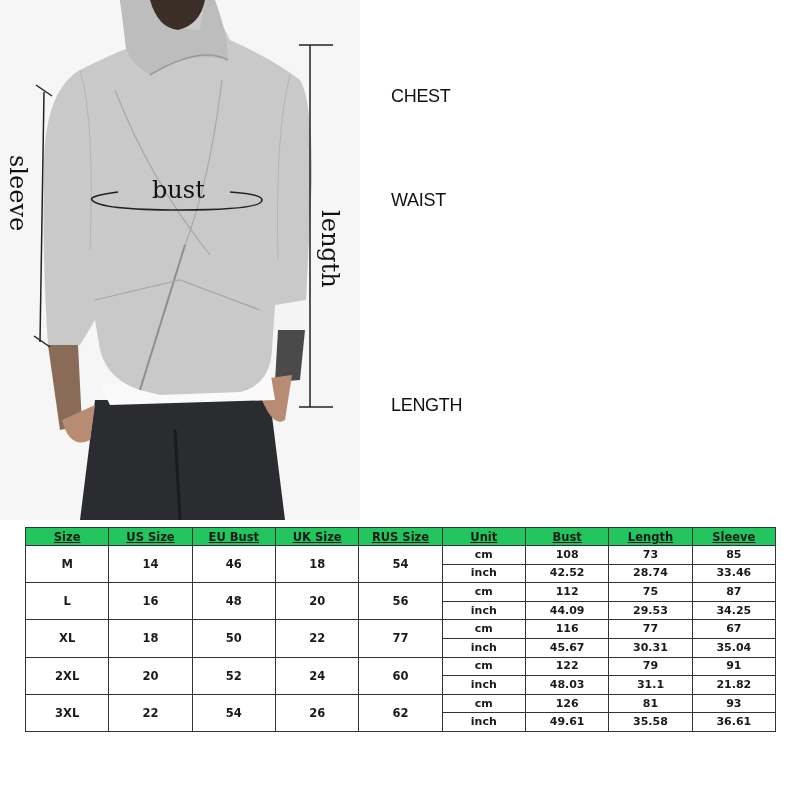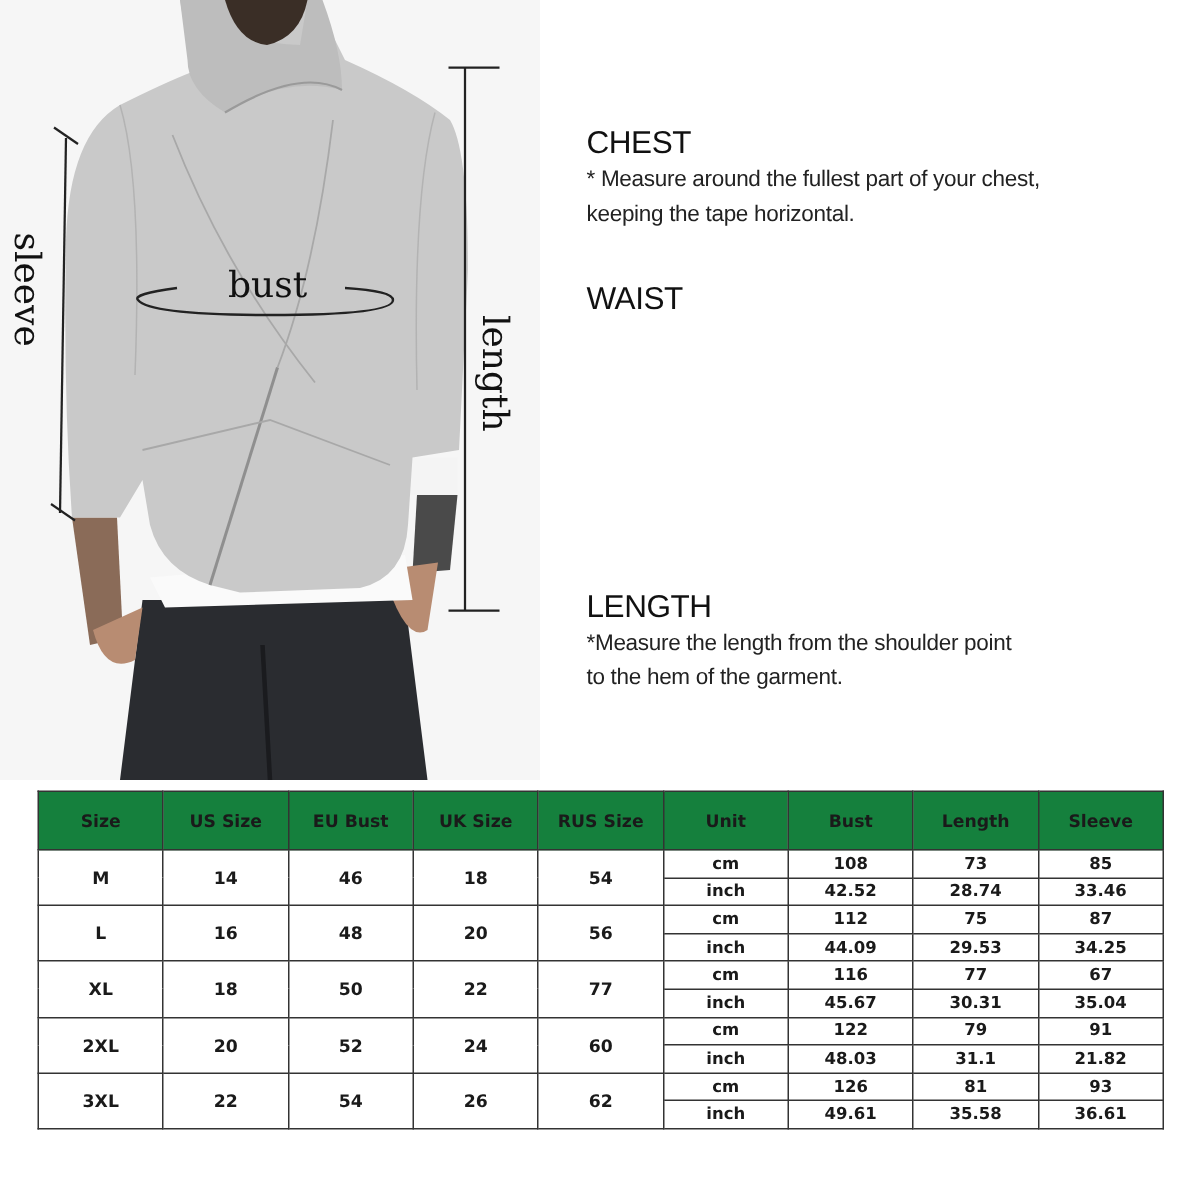--- a/index.html
+++ b/index.html
@@ -20,42 +20,42 @@
     .lbl-sleeve { left: 6px; top: 155px; writing-mode: vertical-rl; transform: rotate(0deg); }
     .lbl-length { left: 318px; top: 210px; writing-mode: vertical-rl; }
 
     
     .instructions {
       position: absolute; left: 391px; top: 84px; width: 400px;
     }
     .section { margin-bottom: 20px; }
     .section h2 {
       font-family: "Liberation Sans", sans-serif; font-weight: 400;
-      font-size: 21px; color: #111; line-height: 24px; letter-spacing: -0.3px;
+      font-size: 18px; color: #111; line-height: 24px; letter-spacing: -0.3px;
     }
     .section p {
       font-family: "Liberation Sans", sans-serif; font-size: 15px;
       line-height: 23px; color: #222; white-space: pre-line; letter-spacing: -0.2px;
     }
     .sec-chest { position: absolute; top: 0; }
     .sec-waist { position: absolute; top: 104px; }
     .sec-length { position: absolute; top: 309px; }
 
     
     .size-table {
       position: absolute; left: 25px; top: 527px; width: 751px;
       border-collapse: collapse; table-layout: fixed;
       font-family: "DejaVu Sans", sans-serif; font-weight: bold; font-size: 11px;
       color: #1a1a1a;
     }
     .size-table th, .size-table td {
       border: 1.5px solid #333; text-align: center; vertical-align: middle; padding: 0;
     }
     .size-table th {
-      background: #15803d; height: 39px; font-size: 11.5px; color: #1a1a1a;
+      background: #22c55e; height: 18px; font-size: 11.5px; color: #1a1a1a; text-decoration: underline;
     }
     .size-table td { background: #fff; height: 18.6px; line-height: 16px; }
     .size-table td.span { font-size: 11.5px; }
   </style>
 </head>
 <body>
 
 <div class="photo">
   <svg width="360" height="520" viewBox="0 0 360 520">
 
@@ -99,30 +99,26 @@
     <path d="M118 192 Q88 196 92 200 Q100 210 180 210 Q262 210 262 200 Q262 194 230 192" stroke="#222" stroke-width="1.6" fill="none"></path>
   </svg>
   <span class="label-serif lbl-bust">bust</span>
   <span class="label-serif lbl-sleeve">sleeve</span>
   <span class="label-serif lbl-length">length</span>
 </div>
 
 <div class="instructions">
   <div class="section sec-chest">
     <h2>CHEST</h2>
-    <p>* Measure around the fullest part of your chest,
-keeping the tape horizontal.</p>
   </div>
   <div class="section sec-waist">
     <h2>WAIST</h2>
   </div>
   <div class="section sec-length">
     <h2>LENGTH</h2>
-    <p>*Measure the length from the shoulder point
-to the hem of the garment.</p>
   </div>
 </div>
 
 <table class="size-table">
   <thead>
     <tr>
       <th>Size</th>
       <th>US Size</th>
       <th>EU Bust</th>
       <th>UK Size</th>

